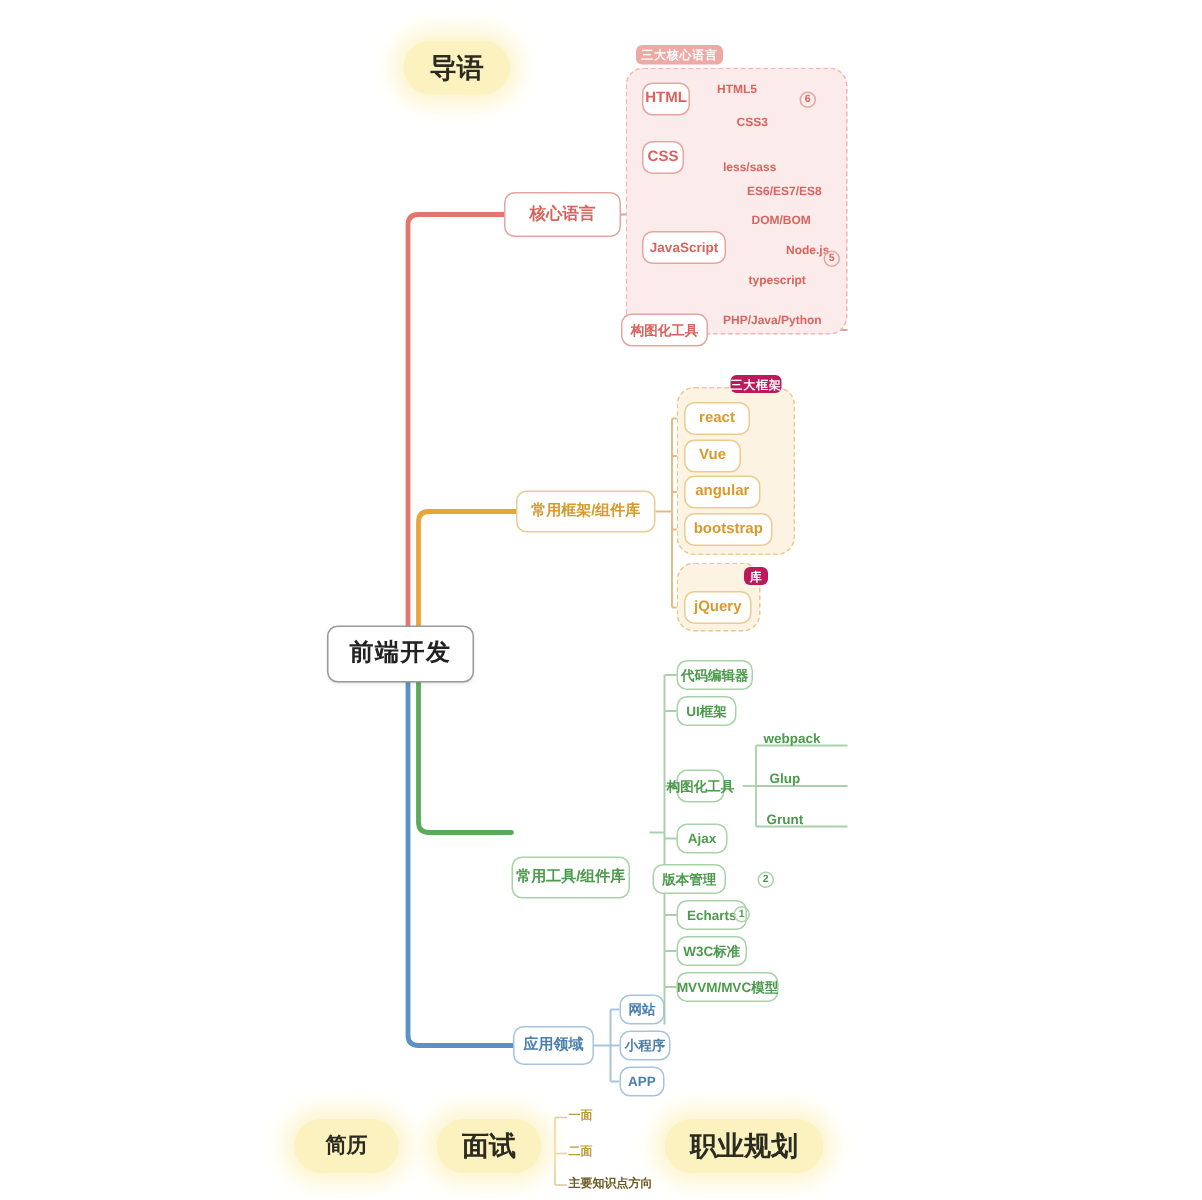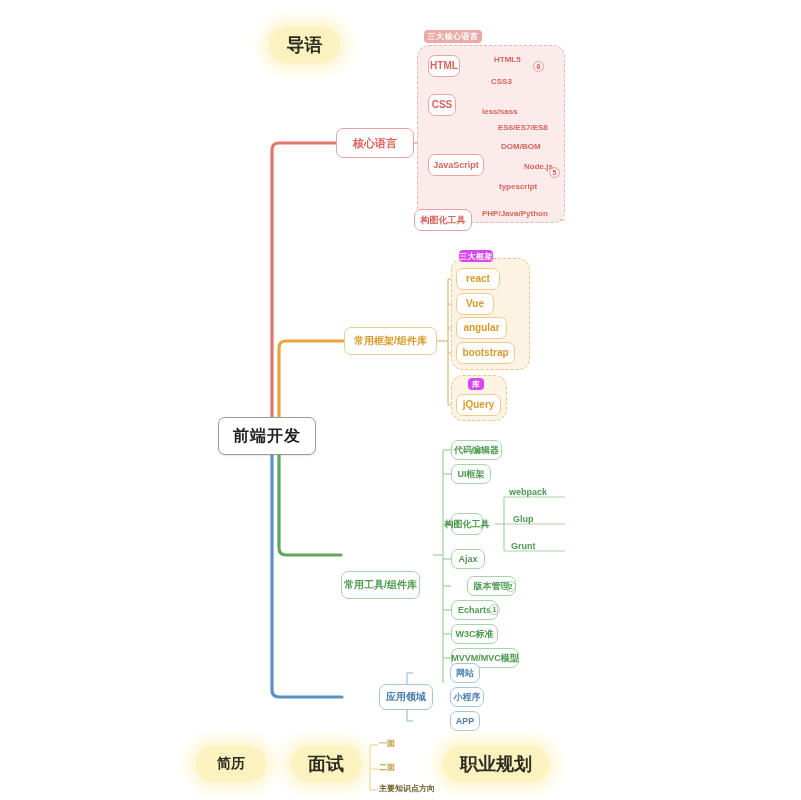--- a/index.html
+++ b/index.html
@@ -43,21 +43,21 @@
     font-weight: bold;
     filter: blur(.2px);
     text-align: center;
   }
   .pill.soft { box-shadow: 0 0 14px 8px #fdf6d2; }
 
   
   .red   { color: #d9635c; border: 1.4px solid #e6a5a0; }
   .orange{ color: #d99a2b; border: 1.4px solid #eccb8e; }
   .green { color: #4d9a4d; border: 1.4px solid #a8d3a8; }
-  .blue  { color: #4a7fae; border: 1.4px solid #a7c4de; margin-left: 37px; }
+  .blue  { color: #4a7fae; border: 1.4px solid #a7c4de; }
 
   .bare-red   { color: #d9635c; }
   .bare-green { color: #4d9a4d; }
 
   
   .group-box {
     position: absolute;
     border-radius: 12px;
   }
   .group-red   { background: #fbeceb; border: 1.3px dashed #edb7b3; }
@@ -67,21 +67,21 @@
   .group-tag {
     position: absolute;
     display: flex; align-items: center; justify-content: center;
     border-radius: 4px;
     font-size: 8px; font-weight: bold;
     color: #fff;
     letter-spacing: .5px;
     filter: blur(.45px);
   }
   .tag-red { background: #eda9a5; }
-  .tag-orange { background: #d946ef; }
+  .tag-orange { background: #be185d; margin-left: 28px; }
 
   
   .marker {
     position: absolute;
     width: 11px; height: 11px;
     border-radius: 50%;
     display: flex; align-items: center; justify-content: center;
     font-size: 7px; font-weight: bold;
   }
   .marker.mred { border: 1px solid #e0a6a2; color: #d9635c; }
@@ -180,21 +180,21 @@
   <div class="group-tag tag-orange" style="left:459px; top:250px; width:34px; height:12px;">三大框架</div>
   <div class="group-tag tag-orange" style="left:468px; top:378px; width:16px; height:12px;">库</div>
 
   <div class="pill soft" style="left:269px; top:27px; width:71px; height:36px; font-size:18px;">导语</div>
 
   <div class="node center-node">前端开发</div>
 
   <div class="node red" style="left:336px; top:128px; width:78px; height:30px; font-size:11px;">核心语言</div>
 
   <div class="node red" style="left:428px; top:55px; width:32px; height:22px; font-size:10px;">HTML</div>
-  <div class="uline bare-red" style="left:478px; top:56px; font-size:8px;margin-left:16px;">HTML5</div>
+  <div class="uline bare-red" style="left:478px; top:56px; font-size:8px;">HTML5</div>
   <div class="marker mred" style="left:533px; top:61px;">6</div>
 
   <div class="node red" style="left:428px; top:94px; width:28px; height:22px; font-size:10px;">CSS</div>
   <div class="uline bare-red" style="left:491px; top:78px; font-size:8px;">CSS3</div>
   <div class="uline bare-red" style="left:482px; top:108px; font-size:8px;">less/sass</div>
 
   <div class="node red" style="left:428px; top:154px; width:56px; height:22px; font-size:9px;">JavaScript</div>
   <div class="uline bare-red" style="left:498px; top:124px; font-size:8px;">ES6/ES7/ES8</div>
   <div class="uline bare-red" style="left:501px; top:143px; font-size:8px;">DOM/BOM</div>
   <div class="uline bare-red" style="left:524px; top:163px; font-size:8px;">Node.js</div>
@@ -217,21 +217,21 @@
   <div class="node green" style="left:451px; top:440px; width:51px; height:20px; font-size:9px;">代码编辑器</div>
   <div class="node green" style="left:451px; top:464px; width:40px; height:20px; font-size:9px;">UI框架</div>
 
   <div class="node green" style="left:451px; top:513px; width:32px; height:22px; font-size:9px;">构图化工具</div>
   <div class="uline bare-green" style="left:509px; top:488px; font-size:9px;">webpack</div>
   <div class="uline bare-green" style="left:513px; top:515px; font-size:9px;">Glup</div>
   <div class="uline bare-green" style="left:511px; top:542px; font-size:9px;">Grunt</div>
 
   <div class="node green" style="left:451px; top:549px; width:34px; height:20px; font-size:9px;">Ajax</div>
 
-  <div class="node green" style="left:467px; top:576px; width:49px; height:20px; font-size:9px;">版本管理</div>
+  <div class="node green" style="left:435px; top:576px; width:49px; height:20px; font-size:9px;">版本管理</div>
   <div class="marker mgreen" style="left:505px; top:581px;">2</div>
 
   <div class="node green" style="left:451px; top:600px; width:47px; height:20px; font-size:9px;">Echarts</div>
   <div class="marker mgreen" style="left:489px; top:604px;">1</div>
 
   <div class="node green" style="left:451px; top:624px; width:47px; height:20px; font-size:9px;">W3C标准</div>
 
   <div class="node green" style="left:451px; top:648px; width:68px; height:20px; font-size:9px;">MVVM/MVC模型</div>
 
   <div class="node blue" style="left:342px; top:684px; width:54px; height:26px; font-size:10px;">应用领域</div>

